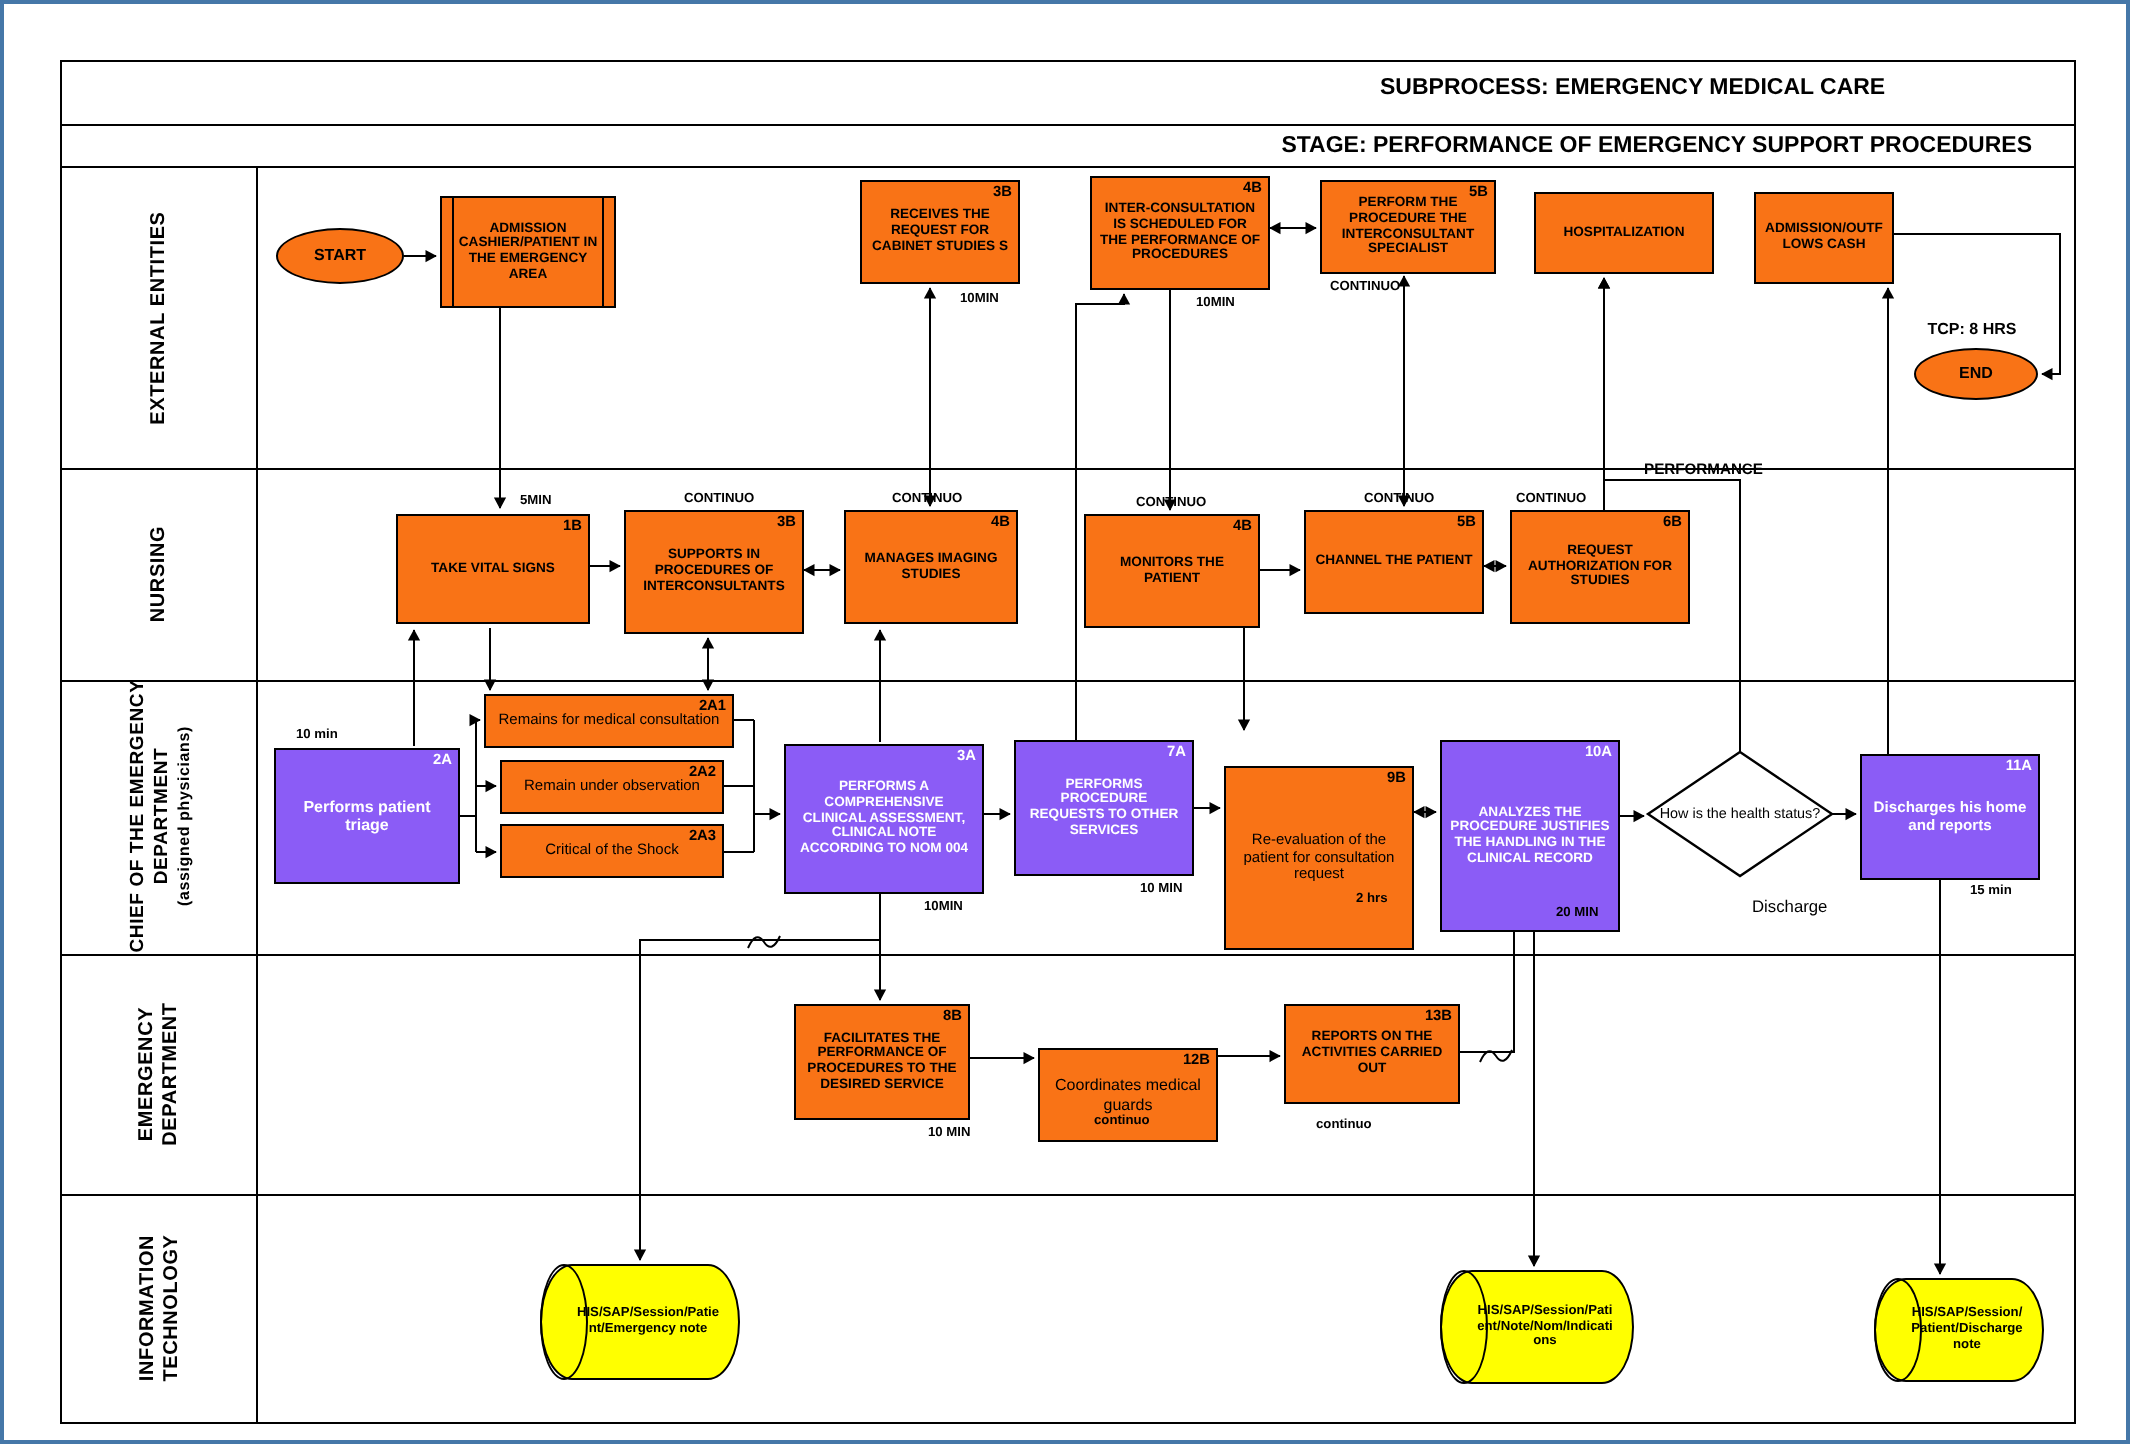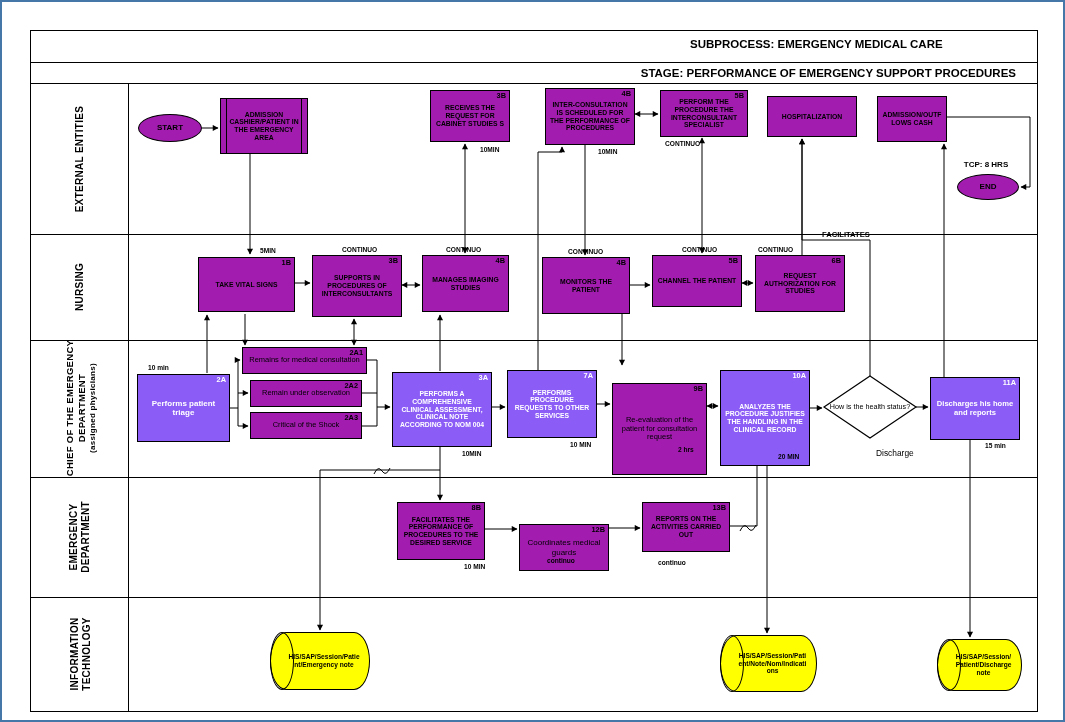--- a/index.html
+++ b/index.html
@@ -9,21 +9,21 @@
   .htitle{position:absolute;font-size:11.5px;font-weight:bold;white-space:nowrap;}
   .stage-row{position:absolute;left:28px;top:60px;width:1008px;height:22px;border-top:1.2px solid #000;
              border-bottom:1.2px solid #000;box-sizing:border-box;display:flex;align-items:center;
              justify-content:flex-end;padding-right:22px;font-size:11.5px;font-weight:bold;}
   .hline{position:absolute;left:28px;width:1008px;height:0;border-top:1.2px solid #000;}
   .vline{position:absolute;left:126px;top:82px;height:628px;width:0;border-left:1.2px solid #000;}
   .lane-cell{position:absolute;left:29px;width:97px;}
   .lane-inner{position:absolute;display:flex;flex-direction:column;align-items:center;justify-content:center;
               transform:rotate(-90deg);text-align:center;font-weight:bold;font-size:10px;letter-spacing:.3px;line-height:1.25;}
   .lane-sub{font-size:8px;font-weight:bold;}
-  .box{position:absolute;background:#a21caf;border:1.1px solid #000;box-sizing:border-box;display:flex;
+  .box{position:absolute;background:#f97316;border:1.1px solid #000;box-sizing:border-box;display:flex;
        align-items:center;justify-content:center;text-align:center;font-size:6.8px;font-weight:bold;
        line-height:1.14;padding:2px 3px;overflow-wrap:anywhere;}
   .box .bid{position:absolute;top:1px;right:3px;font-size:7.4px;font-weight:bold;}
   .norm{font-weight:normal;font-size:7.5px;justify-content:center;}
   .red{background:#8b5cf6;color:#fff;}
   .red .bid{color:#fff;}
   .oval{border-radius:50%;font-size:8px;font-weight:bold;}
   .subproc::before,.subproc::after{content:'';position:absolute;top:0;bottom:0;width:0;border-left:1.1px solid #000;}
   .subproc::before{left:5px;} .subproc::after{right:5px;}
   .cyl{position:absolute;background:#ffff00;border:1.1px solid #000;border-radius:16px/50%;box-sizing:border-box;
@@ -179,21 +179,21 @@
     <span>MONITORS THE PATIENT</span>
   </div>
   <div class="box" style="left:650px;top:253px;width:90px;height:52px">
     <span class="bid">5B</span>
     <span>CHANNEL THE PATIENT</span>
   </div>
   <div class="box" style="left:753px;top:253px;width:90px;height:57px">
     <span class="bid">6B</span>
     <span>REQUEST AUTHORIZATION FOR STUDIES</span>
   </div>
-  <div class="note" style="left:820px;top:228px">FACILITATES</div>
+  <div class="note" style="left:820px;top:228px">PERFORMANCE</div>
 
   <div class="box red" style="left:135px;top:372px;width:93px;height:68px;font-size:8px">
     <span class="bid">2A</span>
     <span>Performs patient triage</span>
   </div>
   <div class="box norm" style="left:240px;top:345px;width:125px;height:27px">
     <span class="bid">2A1</span>
     <span>Remains for medical consultation</span>
   </div>
   <div class="box norm" style="left:248px;top:378px;width:112px;height:27px">

